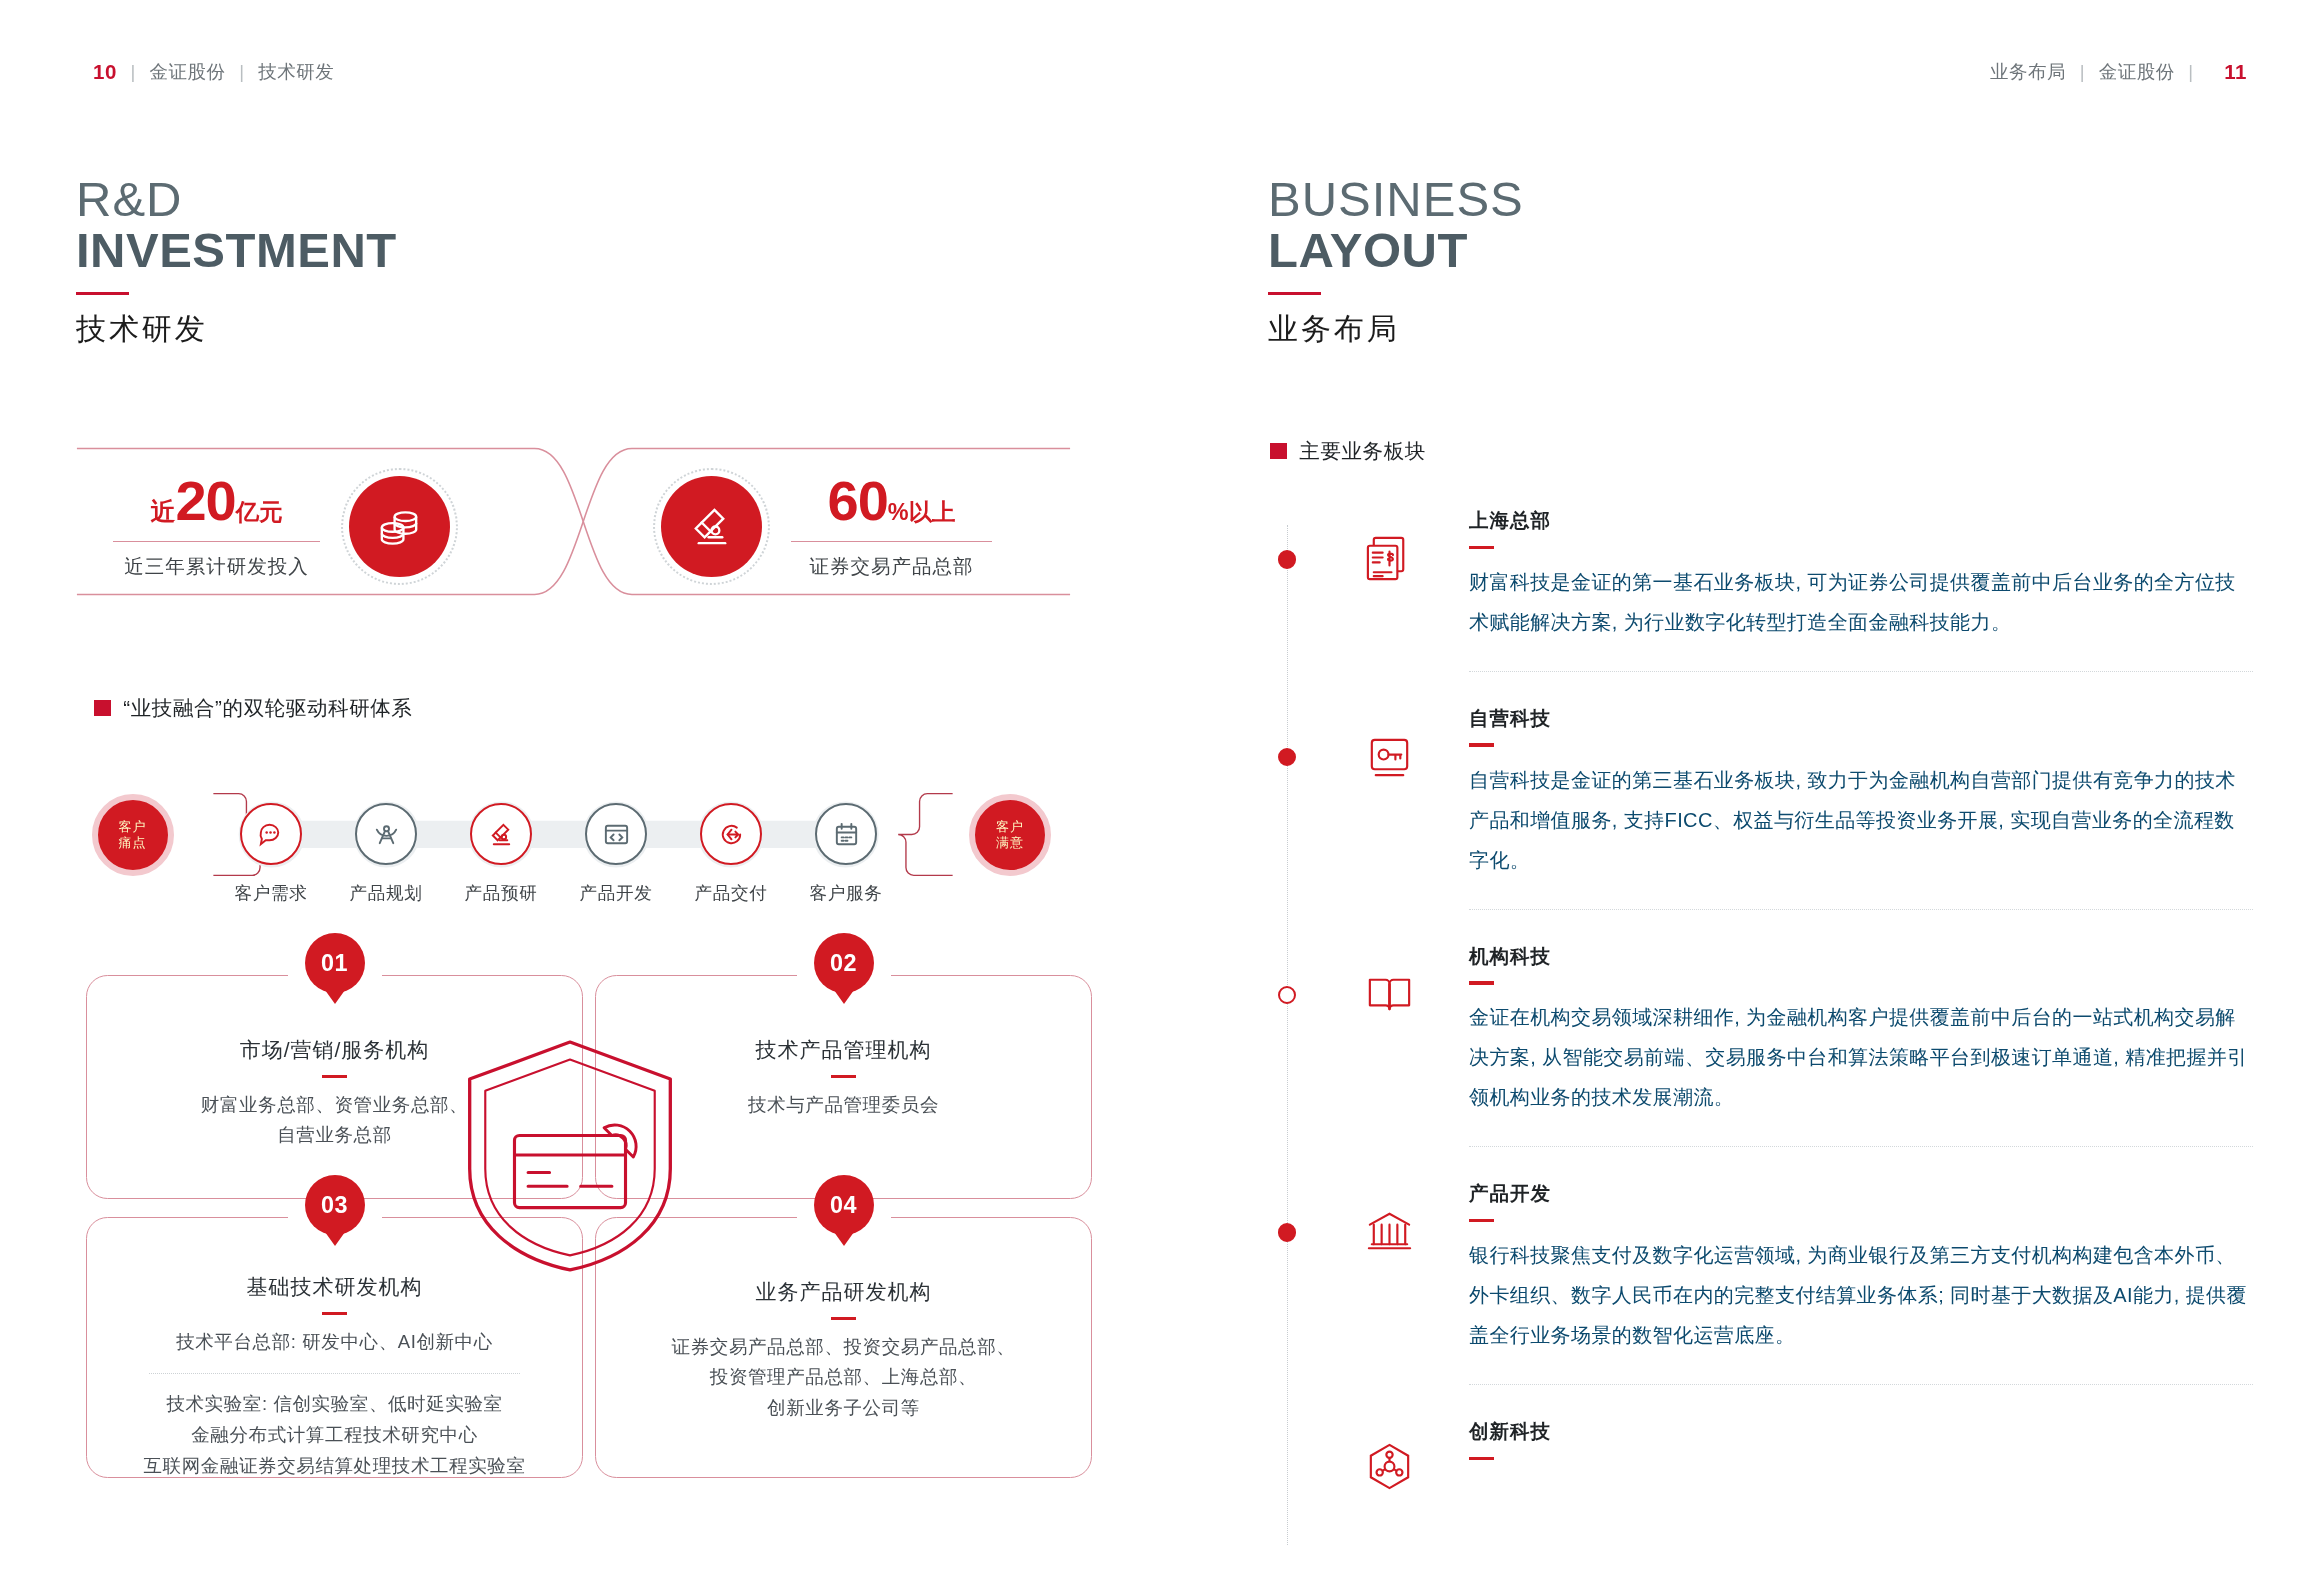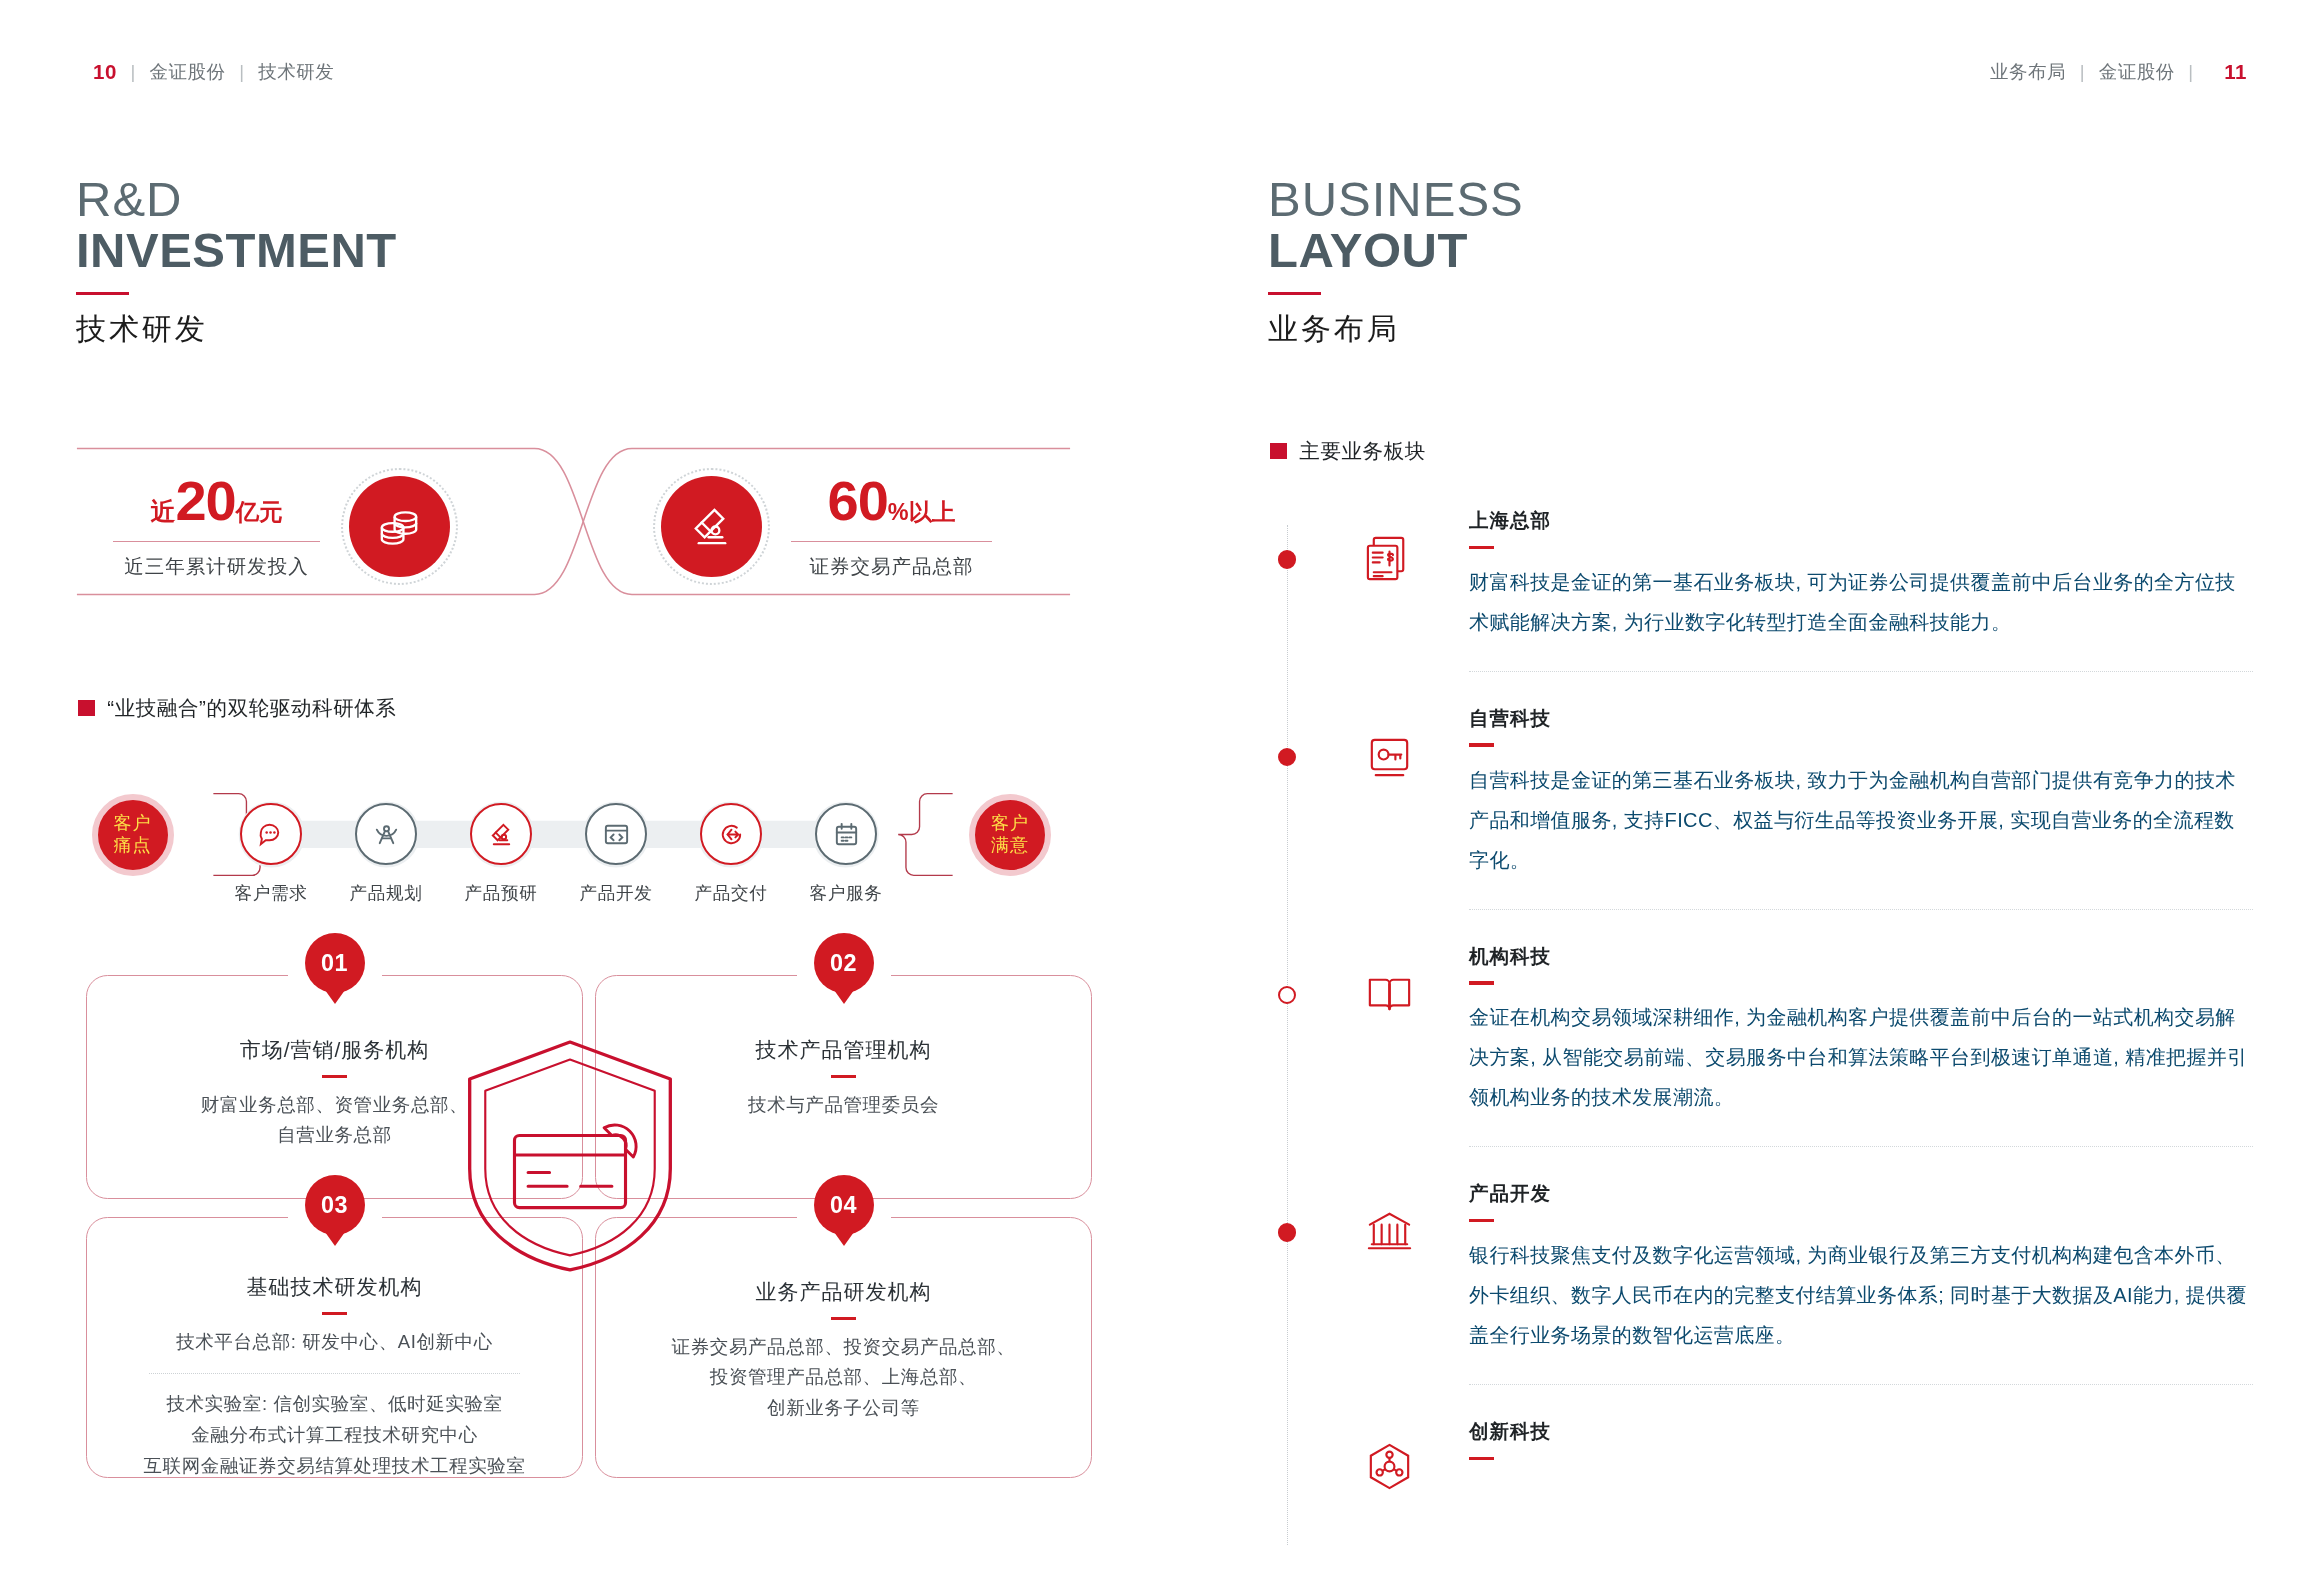--- a/index.html
+++ b/index.html
@@ -44,23 +44,23 @@
   .kpi-rule { height:1.5px; background:#d98f9c; margin:11.7px auto 10.7px auto; }
   .kpi-cap { font-size:19.5px; color:#3f4448; letter-spacing:1px; white-space:nowrap; }
   .kpi-badge { width:101px; height:101px; border-radius:50%; background:#d11a22;
                display:flex; align-items:center; justify-content:center;
                outline:2px dotted #cfd4d7; outline-offset:6.8px; flex:none; }
 
   
   .chain { position:absolute; left:76px; top:780px; width:1014px; height:132px; }
   .chain-svg { position:absolute; left:0; top:0; }
   .endcap { position:absolute; width:82px; height:82px; border-radius:50%;
-            background:#d11a22; border:6.8px solid #f3c9ce; color:#fde047;
+            background:#d11a22; border:6.8px solid #f3c9ce; color:#fef9c3;
             display:flex; flex-direction:column; align-items:center; justify-content:center;
-            font-size:18px; line-height:1.22; letter-spacing:1px; }
+            font-size:13px; line-height:1.22; letter-spacing:1px; }
   .node { position:absolute; width:62px; height:62px; border-radius:50%;
           background:#fff; border:2.9px solid #5c6b72;
           display:flex; align-items:center; justify-content:center; }
   .node.red { border-color:#d11a22; }
   .node-lbl { position:absolute; font-size:17.6px; color:#3f4448; letter-spacing:0.6px;
               white-space:nowrap; transform:translateX(-50%); }
 
   
   .qbox { position:absolute; border:1.6px solid #d98f9c; border-radius:21.5px; }
   .qbox .pin { position:absolute; left:50%; top:-43px; transform:translateX(-50%);
@@ -163,21 +163,21 @@
       <div class="kpi-text">
         <div class="kpi-val">
           <span class="pre"></span><span class="num">60</span><span class="suf">%以上</span>
         </div>
         <div class="kpi-rule" style="width:201px;"></div>
         <div class="kpi-cap">证券交易产品总部</div>
       </div>
     </div>
   </div>
 
-  <div class="sec-head" style="left:78px; top:694px;justify-content:space-between;">
+  <div class="sec-head" style="left:94px; top:694px;justify-content:space-between;">
     <span class="sq"></span>
     <span>“业技融合”的双轮驱动科研体系</span>
   </div>
 
   <div class="chain">
     <svg class="chain-svg" width="1014" height="107" viewBox="0 0 1040 110">
       <path d="M140 14 h26 a8 8 0 0 1 8 8 v26 a8 8 0 0 0 8 8 h14 a8 8 0 0 0 -8 8 v26 a8 8 0 0 1 -8 8 h-40" fill="none" stroke="#b33a4b" stroke-width="1.4"></path>
       <path d="M900 14 h-26 a8 8 0 0 0 -8 8 v26 a8 8 0 0 1 -8 8 h-14 a8 8 0 0 1 8 8 v26 a8 8 0 0 0 8 8 h40" fill="none" stroke="#b33a4b" stroke-width="1.4"></path>
       <g fill="#eceff1">
         <path d="M200 56 m0,-34 a34,34 0 1,1 0,68 a34,34 0 1,1 0,-68"></path>

